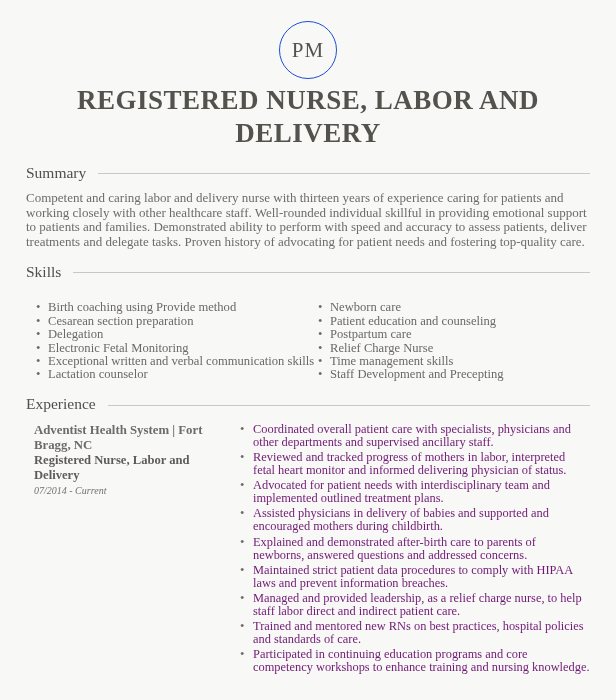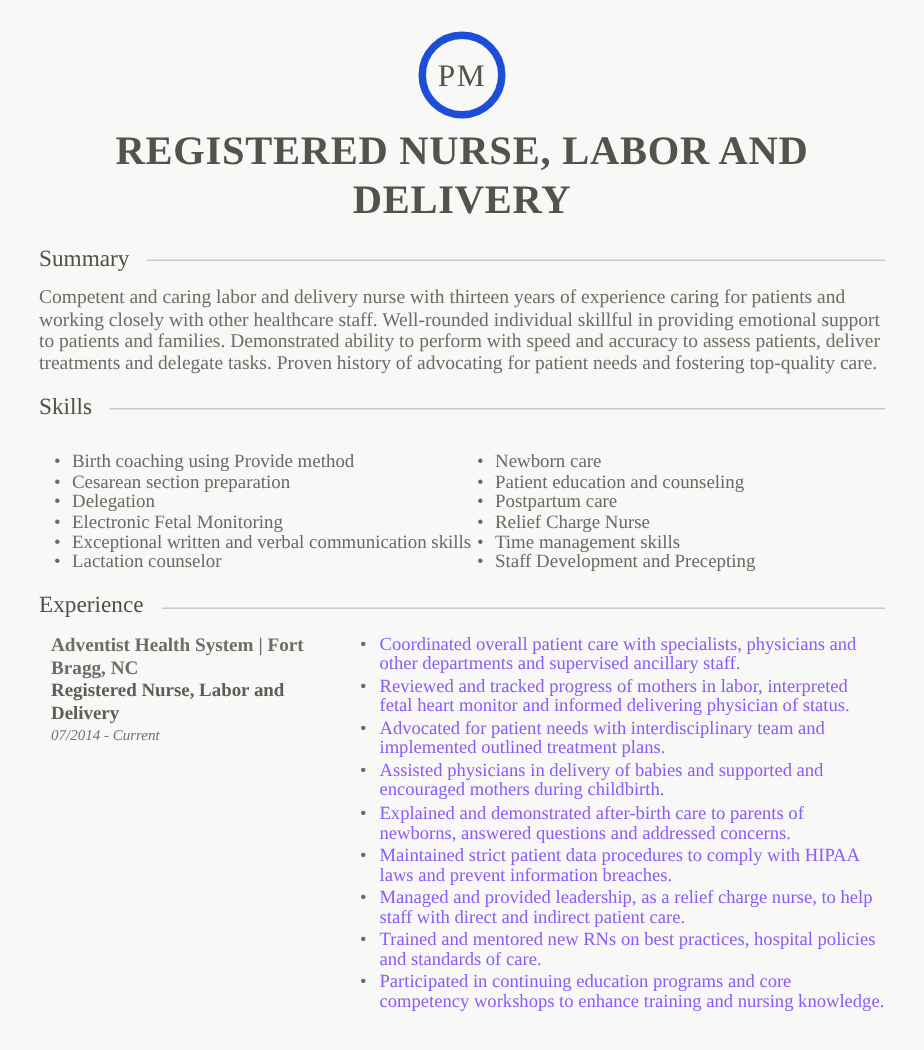--- a/index.html
+++ b/index.html
@@ -13,21 +13,21 @@
   .page {
     width: 616px;
     height: 700px;
     padding: 0 26px;
     background: #f8f8f6;
   }
 
   
   .monogram {
     width: 58px; height: 58px;
-    border: 5px solid #1d4ed8;
+    border: 1px solid #1d4ed8;
     border-radius: 50%;
     margin: 21px auto 0 auto;
     display: flex; align-items: center; justify-content: center;
   }
   .monogram span {
     font-size: 21px;
     letter-spacing: 1px;
     color: #54524d;
   }
 
@@ -126,21 +126,21 @@
     list-style: none;
     margin-left: 18px;
     width: 352px;
   }
   .exp-bullets li {
     position: relative;
     padding-left: 13px;
     font-size: 12.4px;
     line-height: 13.1px;
     margin-bottom: 2px;
-    color: #8b5cf6;
+    color: #701a75;
   }
   .exp-bullets li::before {
     content: "\2022";
     position: absolute;
     left: 0; top: 0;
     color: #6b6965;
   }
 </style>
 </head>
 <body>
@@ -197,20 +197,20 @@
         <div class="exp-title">Registered Nurse, Labor and Delivery</div>
         <div class="exp-dates">07/2014 - Current</div>
       </div>
       <ul class="exp-bullets">
         <li>Coordinated overall patient care with specialists, physicians and other departments and supervised ancillary staff.</li>
         <li>Reviewed and tracked progress of mothers in labor, interpreted fetal heart monitor and informed delivering physician of status.</li>
         <li>Advocated for patient needs with interdisciplinary team and implemented outlined treatment plans.</li>
         <li>Assisted physicians in delivery of babies and supported and encouraged mothers during childbirth.</li>
         <li>Explained and demonstrated after-birth care to parents of newborns, answered questions and addressed concerns.</li>
         <li>Maintained strict patient data procedures to comply with HIPAA laws and prevent information breaches.</li>
-        <li>Managed and provided leadership, as a relief charge nurse, to help staff with direct and indirect patient care.</li>
+        <li>Managed and provided leadership, as a relief charge nurse, to help staff labor direct and indirect patient care.</li>
         <li>Trained and mentored new RNs on best practices, hospital policies and standards of care.</li>
         <li>Participated in continuing education programs and core competency workshops to enhance training and nursing knowledge.</li>
       </ul>
     </div>
   </div>
 
 </div>
 
 </body></html>

